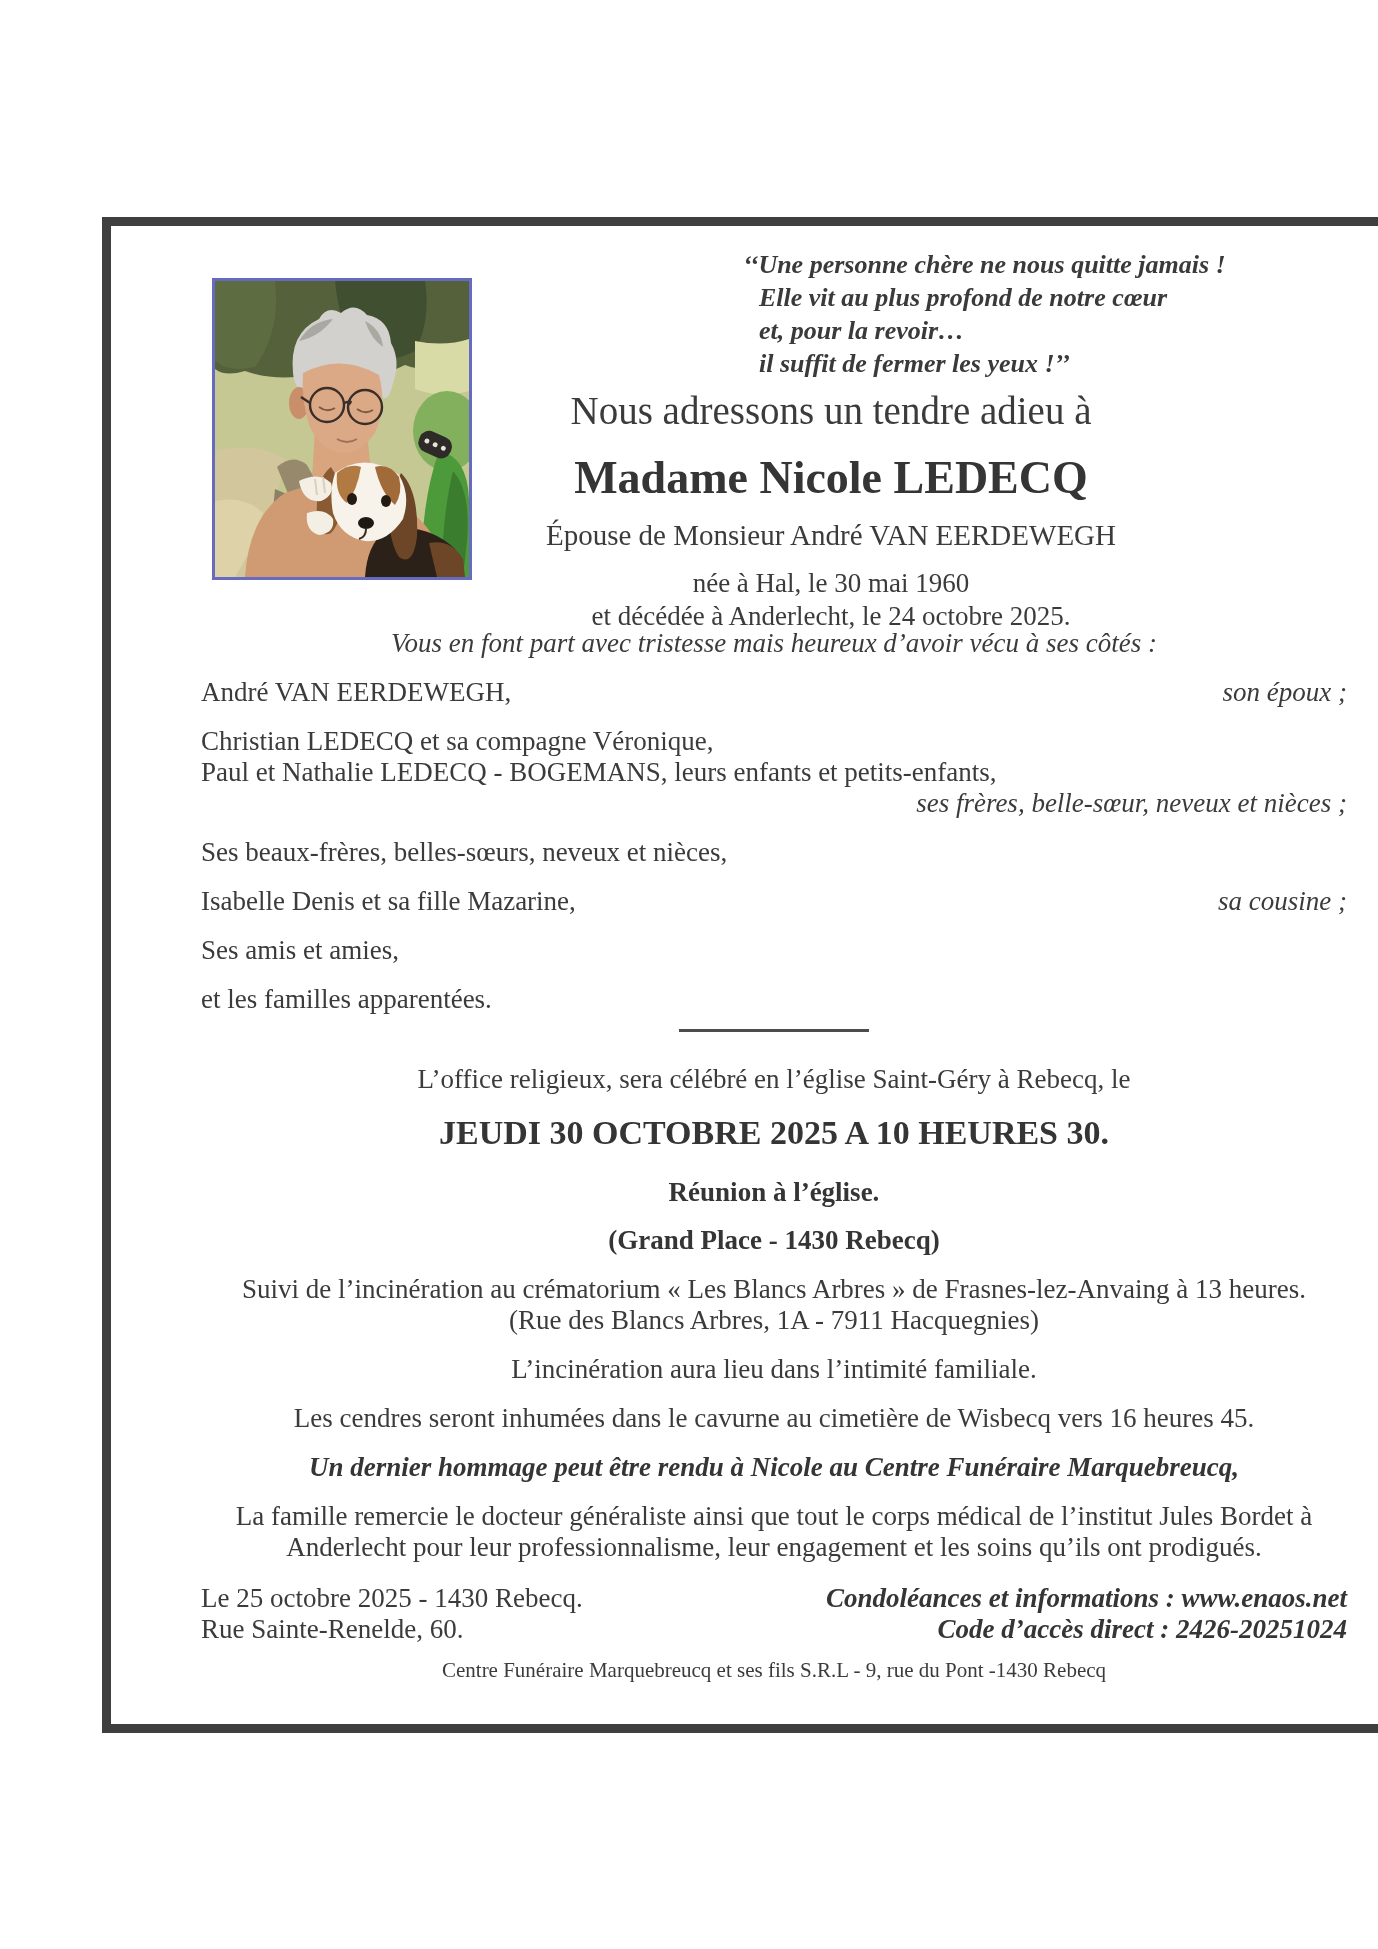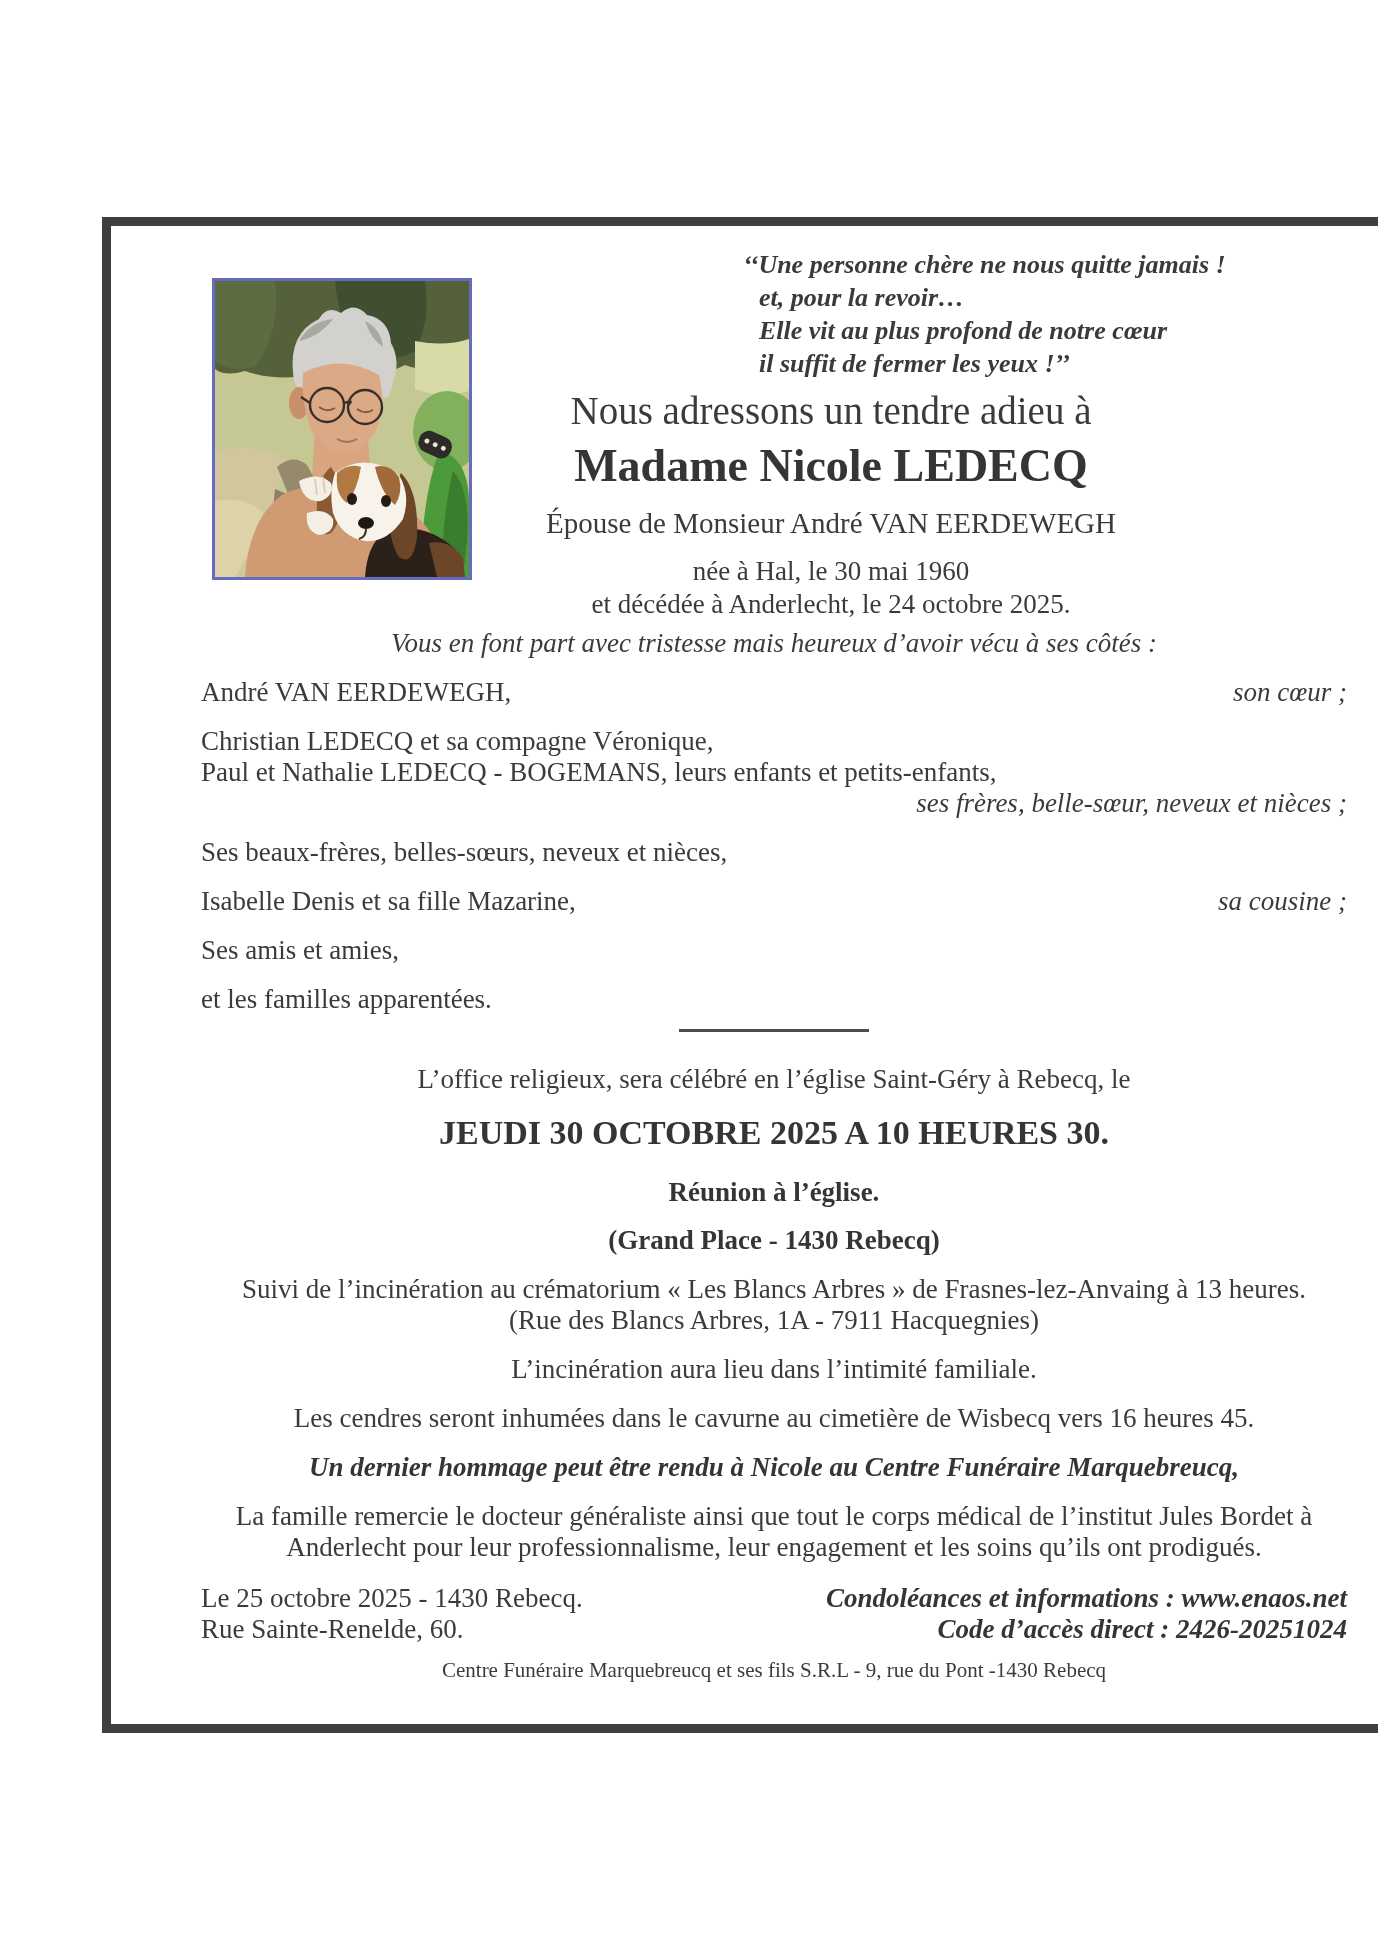--- a/index.html
+++ b/index.html
@@ -20,21 +20,21 @@
   }
   .photo svg{display:block;width:100%;height:100%;}
   .quote{
     position:absolute;left:632px;top:22px;
     font-size:26px;font-weight:bold;font-style:italic;line-height:33px;color:#3a3a3a;
     white-space:nowrap;
   }
   .quote .qline.ind{margin-left:16px;}
   .announce{position:absolute;left:360px;top:168px;width:720px;text-align:center;}
   .announce-intro{font-size:39px;line-height:34px;}
-  .announce-name{font-size:46px;font-weight:bold;line-height:52px;margin-top:12px;color:#353535;}
+  .announce-name{font-size:46px;font-weight:bold;line-height:52px;margin-top:24px;color:#353535;}
   .announce-relation{font-size:29px;line-height:34px;margin-top:14px;}
   .announce-birth{font-size:27px;line-height:31px;margin-top:16px;}
   .announce-death{font-size:27px;line-height:31px;margin-top:2px;}
   
   .bodytext{padding:0 88px 0 90px;font-size:27px;line-height:31px;}
   .part-line{margin-top:12px;text-align:center;font-style:italic;}
   .frow{display:flex;justify-content:space-between;margin-top:18px;}
   .frow .rel{font-style:italic;}
   .fgroup{margin-top:18px;}
   .fgroup .right{text-align:right;font-style:italic;}
@@ -125,41 +125,41 @@
         <path d="M151,248 Q151,256 144,258" fill="none" stroke="#3a2c20" stroke-width="2"></path>
 
         <path d="M84,200 Q104,190 116,202 Q120,214 106,220 Q88,222 84,200 Z" fill="#f4efe4"></path>
         <path d="M92,232 Q110,226 118,238 Q120,252 104,254 Q90,250 92,232 Z" fill="#f4efe4"></path>
         <path d="M100,198 L102,214 M108,196 L110,212" stroke="#d9cfbc" stroke-width="2" fill="none"></path>
       </svg>
     </figure>
 
     <div class="quote">
       <div class="qline">‘‘Une personne chère ne nous quitte jamais !</div>
+      <div class="qline ind">Elle vit au plus profond de notre cœur</div>
       <div class="qline ind">et, pour la revoir…</div>
-      <div class="qline ind">Elle vit au plus profond de notre cœur</div>
       <div class="qline ind">il suffit de fermer les yeux !’’</div>
     </div>
 
     <div class="announce">
       <div class="announce-intro">Nous adressons un tendre adieu à</div>
       <div class="announce-name">Madame Nicole LEDECQ</div>
       <div class="announce-relation">Épouse de Monsieur André VAN EERDEWEGH</div>
       <div class="announce-birth">née à Hal, le 30 mai 1960</div>
       <div class="announce-death">et décédée à Anderlecht, le 24 octobre 2025.</div>
     </div>
   </div>
 
   <div class="bodytext">
 
     <div class="part-line">Vous en font part avec tristesse mais heureux d’avoir vécu à ses côtés :</div>
 
     <div class="frow">
       <span>André VAN EERDEWEGH,</span>
-      <span class="rel">son cœur ;</span>
+      <span class="rel">son époux ;</span>
     </div>
 
     <div class="fgroup">
       <div>Christian LEDECQ et sa compagne Véronique,</div>
       <div>Paul et Nathalie LEDECQ - BOGEMANS, leurs enfants et petits-enfants,</div>
       <div class="right">ses frères, belle-sœur, neveux et nièces ;</div>
     </div>
 
     <div class="fline">Ses beaux-frères, belles-sœurs, neveux et nièces,</div>
 

